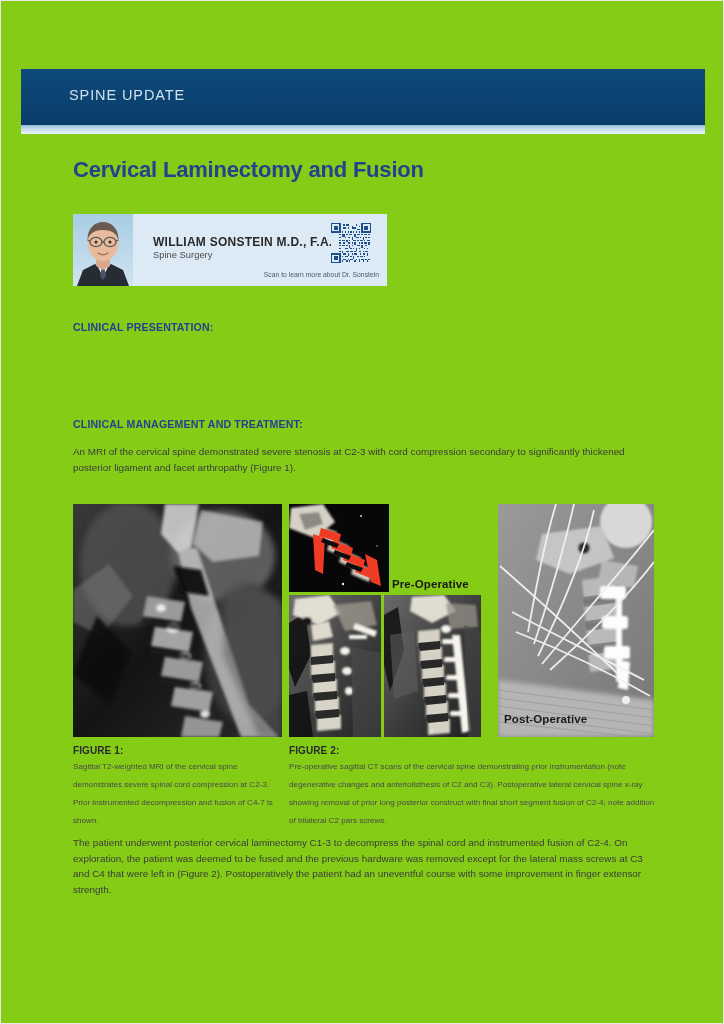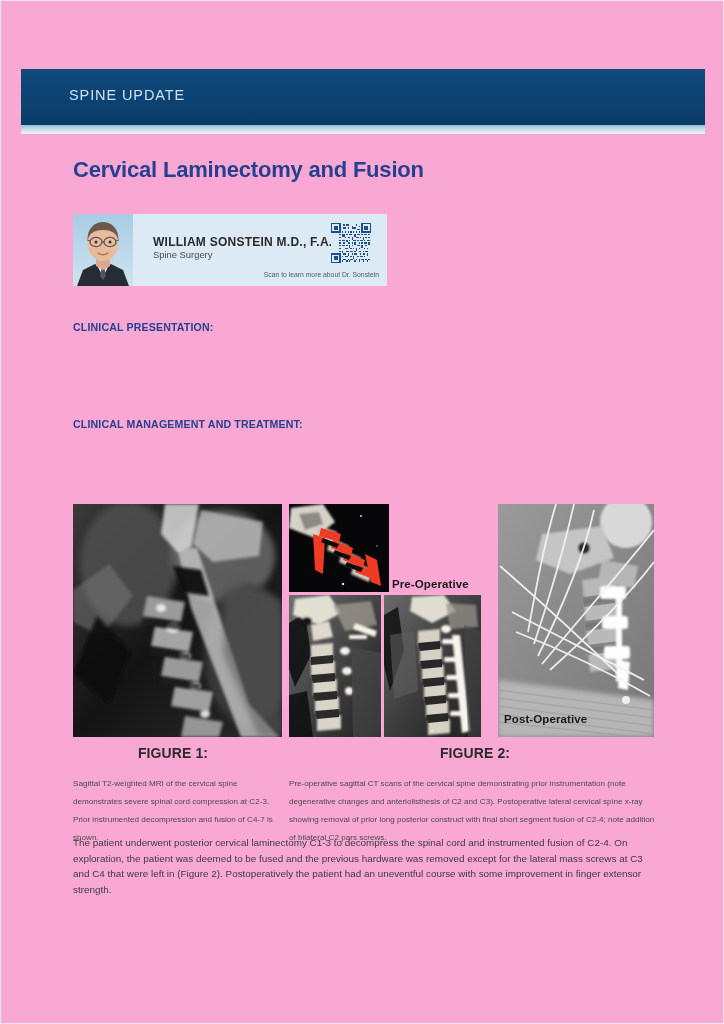--- a/index.html
+++ b/index.html
@@ -12,21 +12,21 @@
     height: 1024px;
     position: relative;
     font-family: "Liberation Sans", sans-serif;
     overflow: hidden;
   }
   .page {
     position: absolute;
     left: 0; top: 0;
     width: 724px;
     height: 1024px;
-    background: #f9a8d4;
+    background: #84cc16;
     box-sizing: border-box;
     border: 1px solid #e9e9e9;
   }
 
   
   .header-bar {
     position: absolute;
     left: 20px;
     top: 68px;
     width: 684px;
@@ -180,26 +180,25 @@
     color: #1a1a1a;
     white-space: nowrap;
     letter-spacing: 0.1px;
   }
   #label-preop { left: 391px; top: 577px; }
   #label-postop { left: 503px; top: 712px; }
 
   
   .fig-caption { position: absolute; }
   .fig-caption-title {
-    font-size: 14px;
+    font-size: 10px;
     font-weight: bold;
     color: #2b2b2b;
     letter-spacing: 0.1px;
-    margin-bottom: 14px;
-    text-align: center;
+    margin-bottom: 2px;
   }
   .fig-caption-body {
     font-size: 8.1px;
     line-height: 18px;
     color: #4a4a4a;
   }
   #caption-fig1 { left: 72px; top: 744px; width: 200px; }
   #caption-fig2 { left: 288px; top: 744px; width: 372px; }
 </style>
 </head>
@@ -296,20 +295,21 @@
 
     <div class="qr-caption">Scan to learn more about Dr. Sonstein</div>
   </div>
 
   <div class="section-head" id="head-presentation">CLINICAL PRESENTATION:</div>
 
 
 
   <div class="section-head" id="head-management">CLINICAL MANAGEMENT AND TREATMENT:</div>
 
+  <div class="para" id="para-p3">An MRI of the cervical spine demonstrated severe stenosis at C2-3 with cord compression secondary to significantly thickened posterior ligament and facet arthropathy (Figure 1).</div>
 
   <div class="figures">
 
     <div class="img-block" id="fig1-mri">
       <svg width="209" height="233" viewBox="0 0 209 233" preserveAspectRatio="none">
         <defs>
           <linearGradient id="mriBg" x1="0" y1="0" x2="1" y2="1">
             <stop offset="0%" stop-color="#3a3a3a"></stop>
             <stop offset="50%" stop-color="#141414"></stop>
             <stop offset="100%" stop-color="#2b2b2b"></stop>

